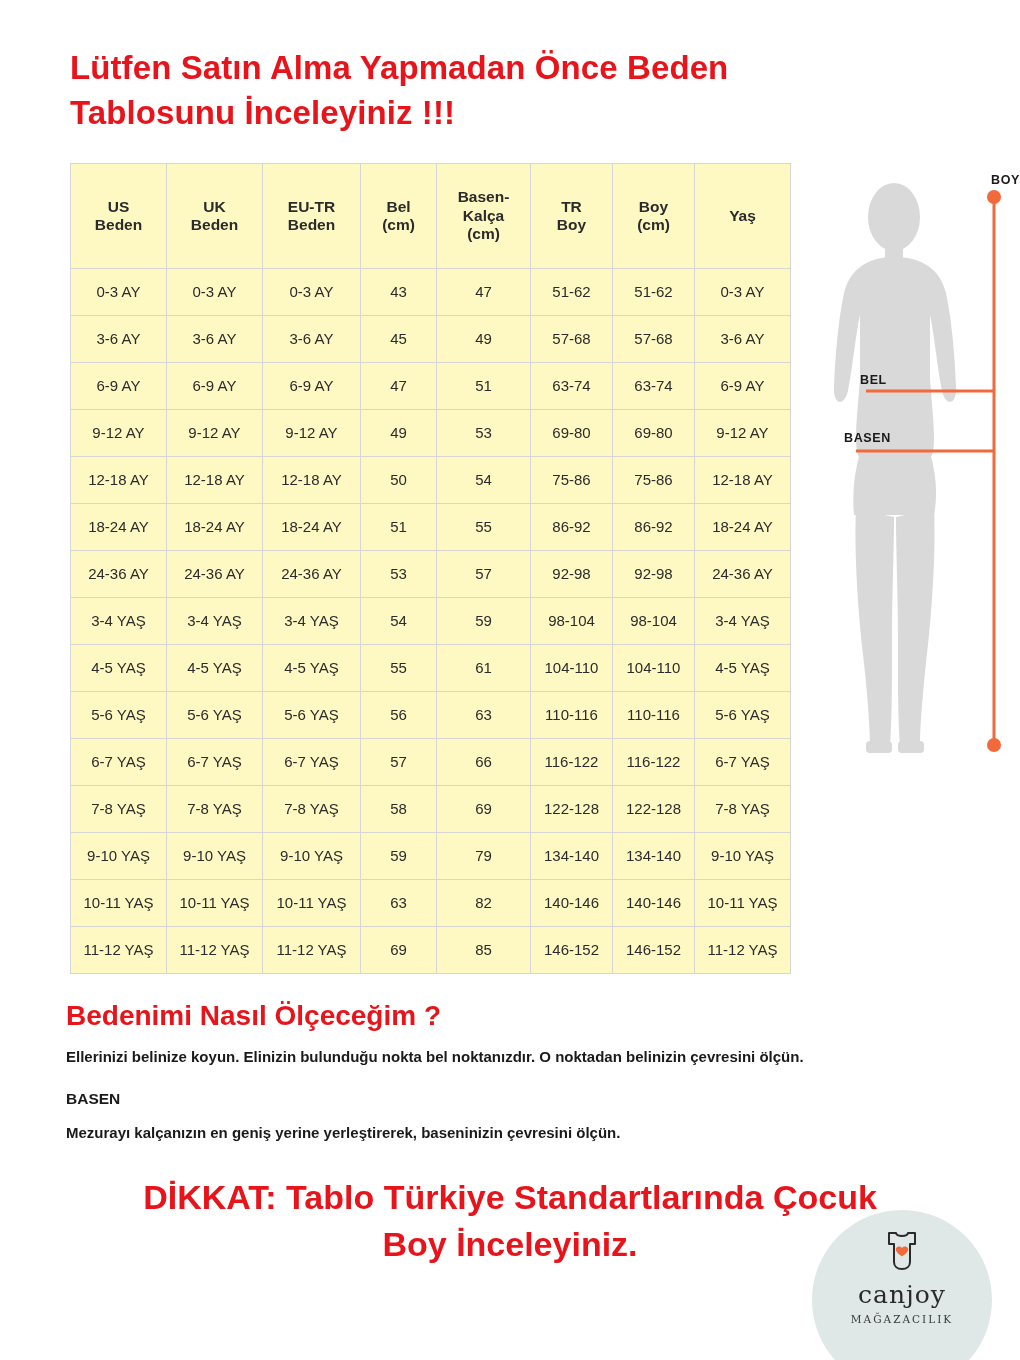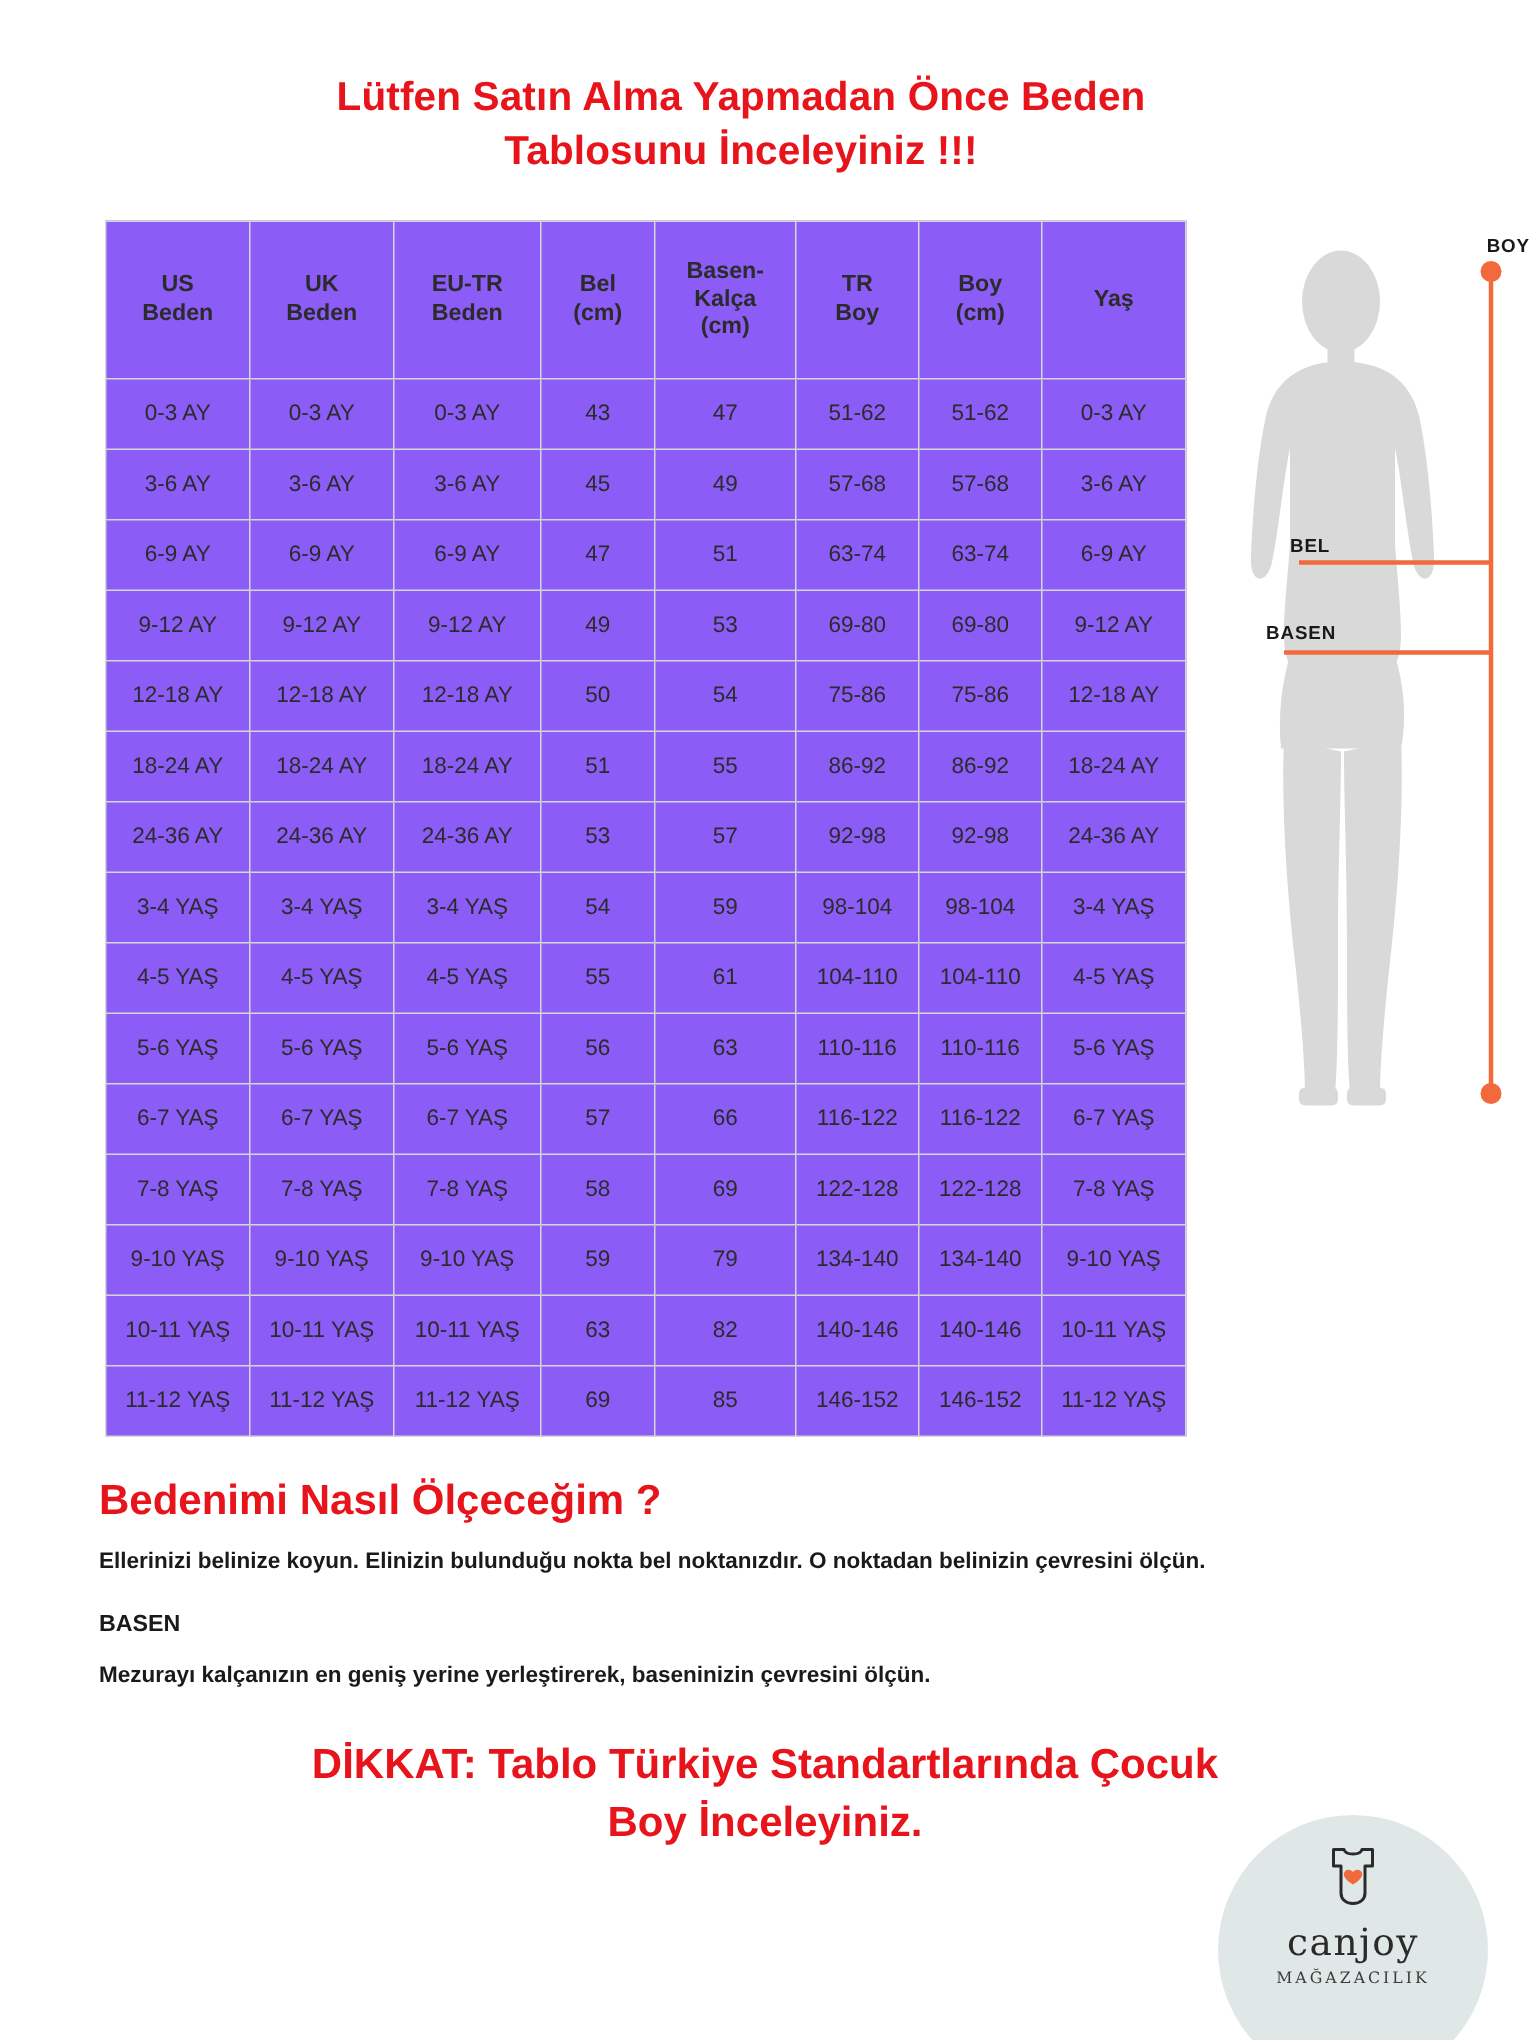--- a/index.html
+++ b/index.html
@@ -16,44 +16,43 @@
     overflow: hidden;
   }
   .page {
     width: 1020px;
     height: 1360px;
     position: relative;
   }
 
   
   .title {
-    text-align: center;
     color: #e8141b;
     font-weight: bold;
-    font-size: 27px;
+    font-size: 33px;
     line-height: 1.35;
-    padding: 46px 70px 0 38px;
+    padding: 46px 70px 0 70px;
     letter-spacing: 0.1px;
   }
   .title .line2 { display: block; }
 
   
   .main {
     margin-top: 28px;
     display: flex;
     align-items: flex-start;
   }
   .table-wrap {
     margin-left: 70px;
     width: 720px;
   }
   table.size-table {
     border-collapse: collapse;
     width: 720px;
-    background: #8b5cf6;
+    background: #fef9c3;
     table-layout: fixed;
   }
   table.size-table th,
   table.size-table td {
     border: 1px solid #d6d6d6;
     text-align: center;
     vertical-align: middle;
     font-size: 15px;
     color: #2b2b2b;
     padding: 9px 2px;
@@ -121,21 +120,21 @@
     font-weight: bold;
     color: #1a1a1a;
   }
 
   
   .warning {
     margin: 30px 70px 0 70px;
     text-align: center;
     color: #e8141b;
     font-weight: bold;
-    font-size: 28px;
+    font-size: 34px;
     line-height: 1.38;
   }
 
   
   .logo {
     position: absolute;
     right: 18px;
     bottom: 0px;
     width: 190px;
     height: 150px;

